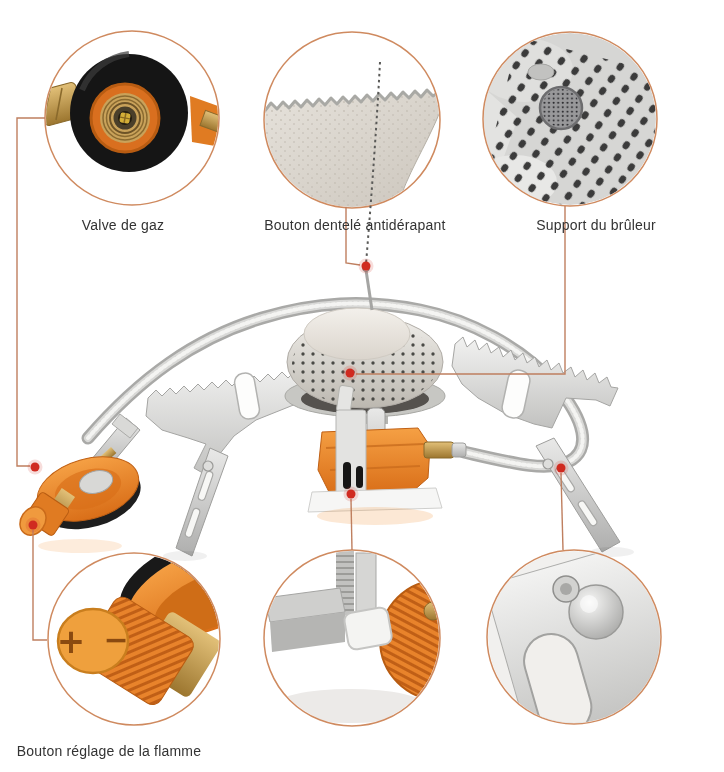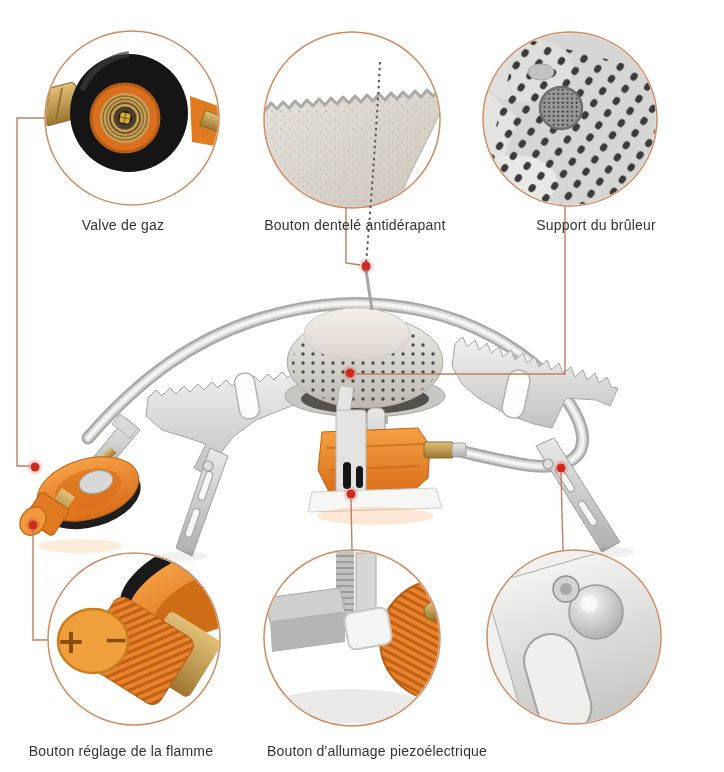--- a/index.html
+++ b/index.html
@@ -290,15 +290,14 @@
     <circle cx="351" cy="494" r="7.5" fill="#d02a20" opacity=".16"></circle>
         <circle cx="351" cy="494" r="4.5" fill="#d02a20"></circle>
     <circle cx="561" cy="468" r="7.5" fill="#d02a20" opacity=".16"></circle>
         <circle cx="561" cy="468" r="4.5" fill="#d02a20"></circle>
   </g>
 </svg>
 
   <div class="lbl" style="left:123px;top:216px">Valve de gaz</div>
   <div class="lbl" style="left:355px;top:216px">Bouton dentelé antidérapant</div>
   <div class="lbl" style="left:596px;top:216px">Support du brûleur</div>
-  <div class="lbl" style="left:121px;top:742px">Bouton réglage de la flamme</div>
-  <div class="lbl" style="left:377px;top:742px">Bouton d'allumage piezoélectrique</div>
+  <div class="lbl" style="left:109px;top:742px">Bouton réglage de la flamme</div>
 </div>
 
 </body></html>

